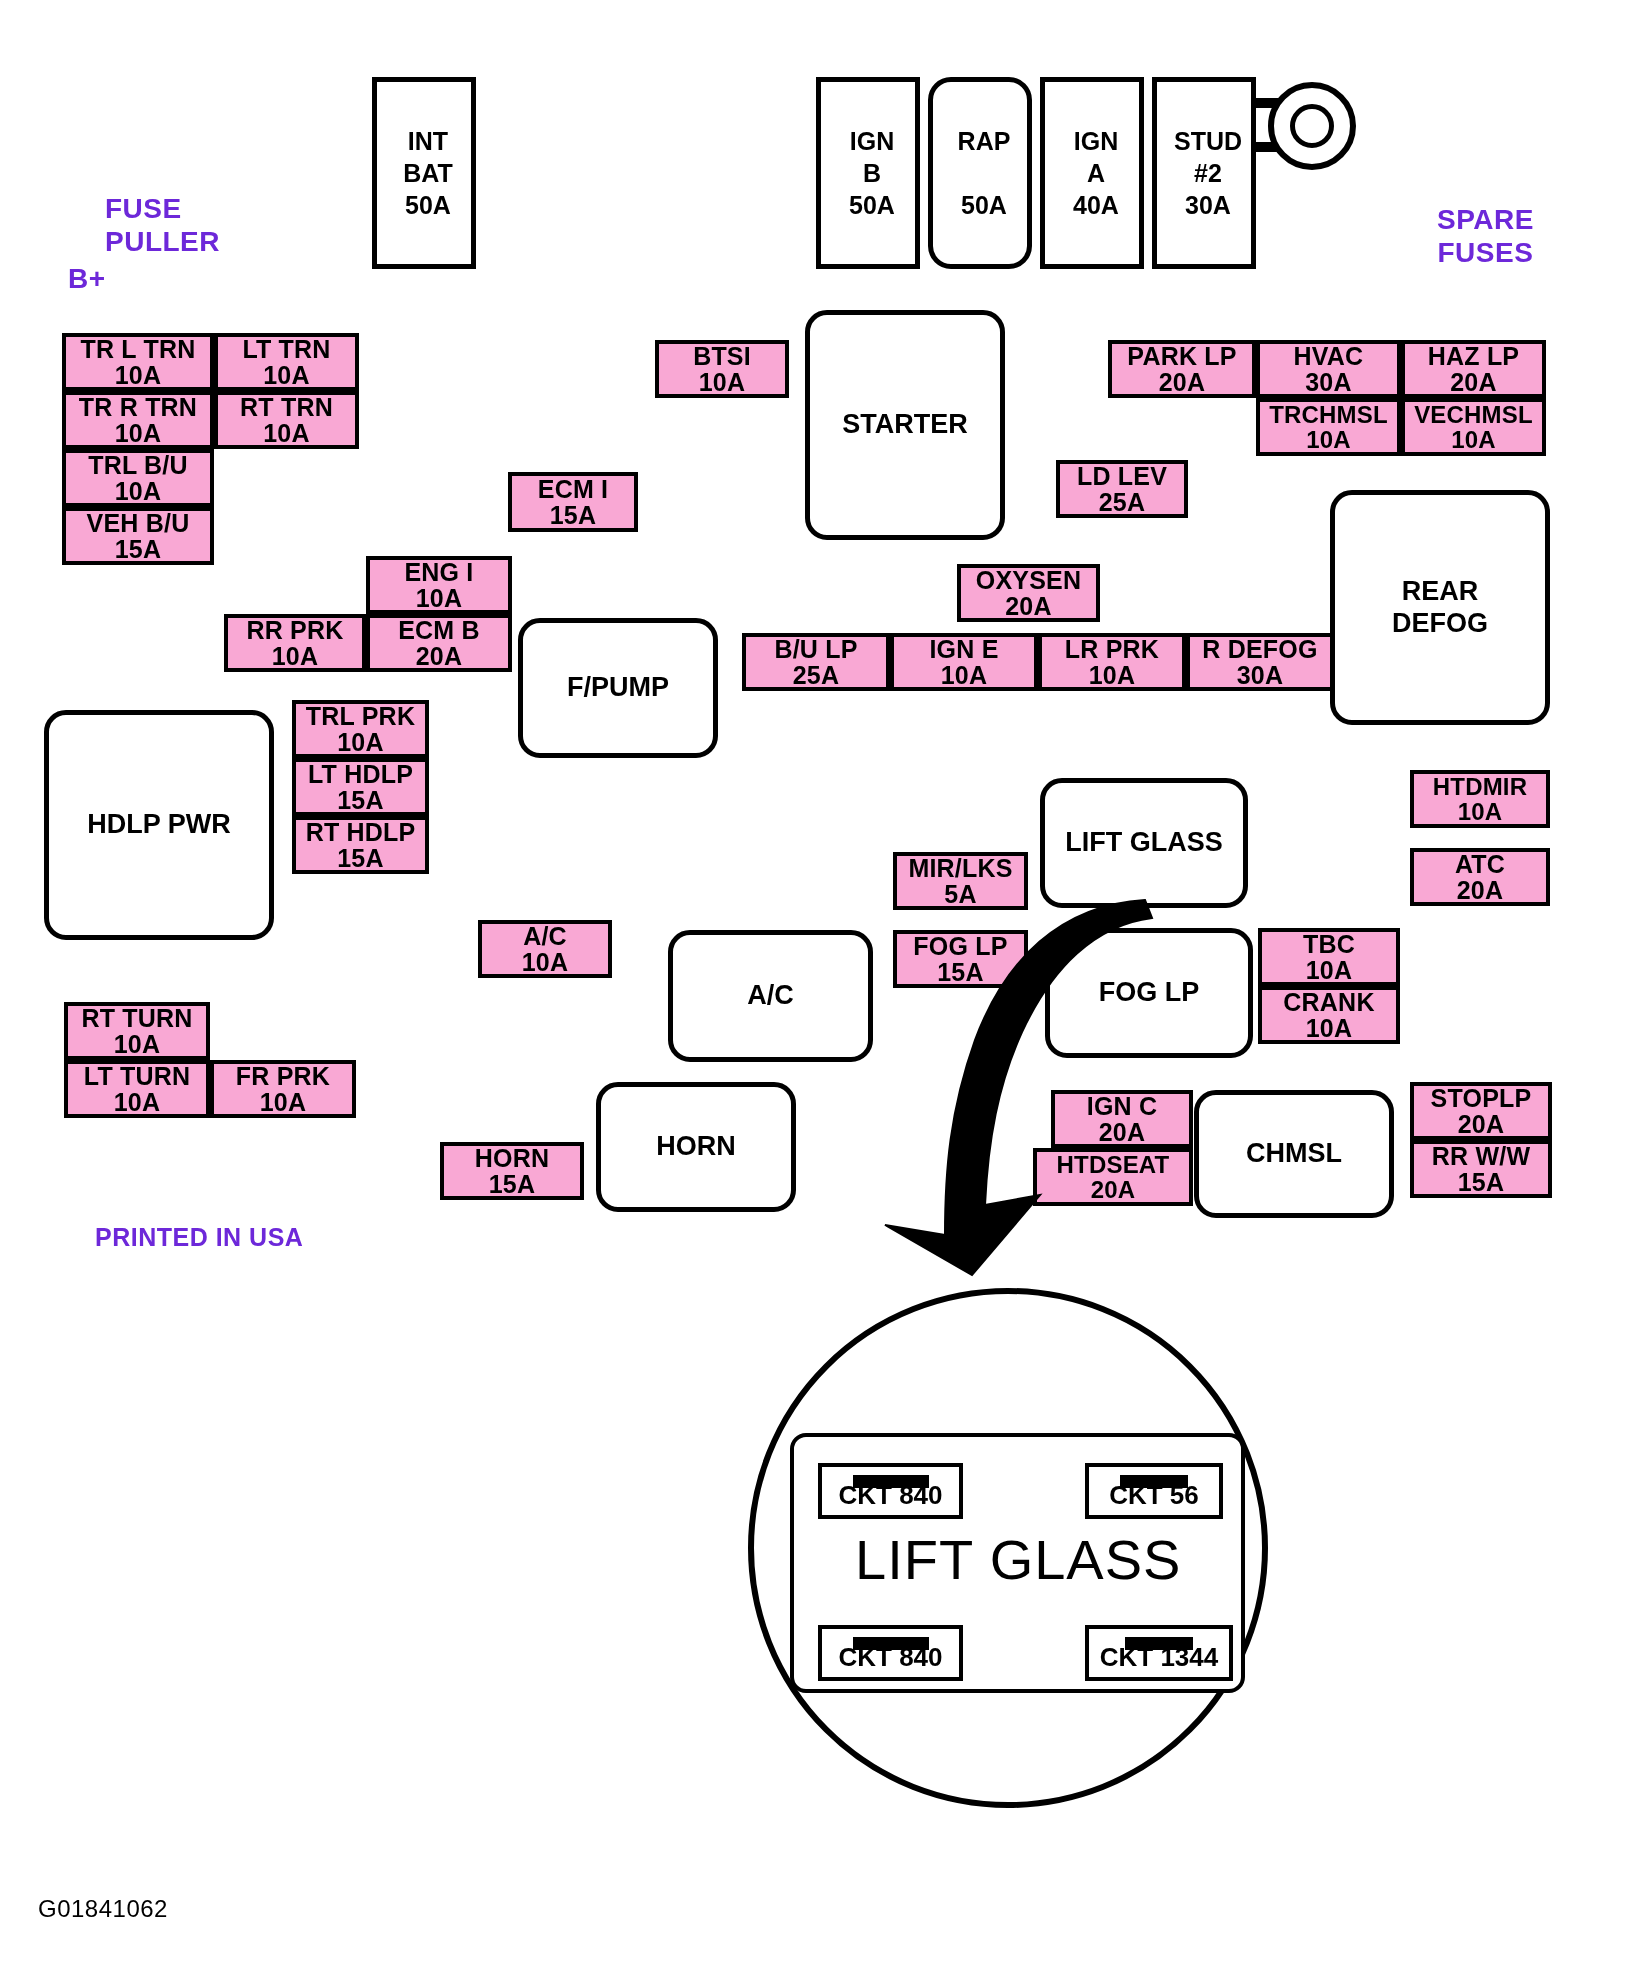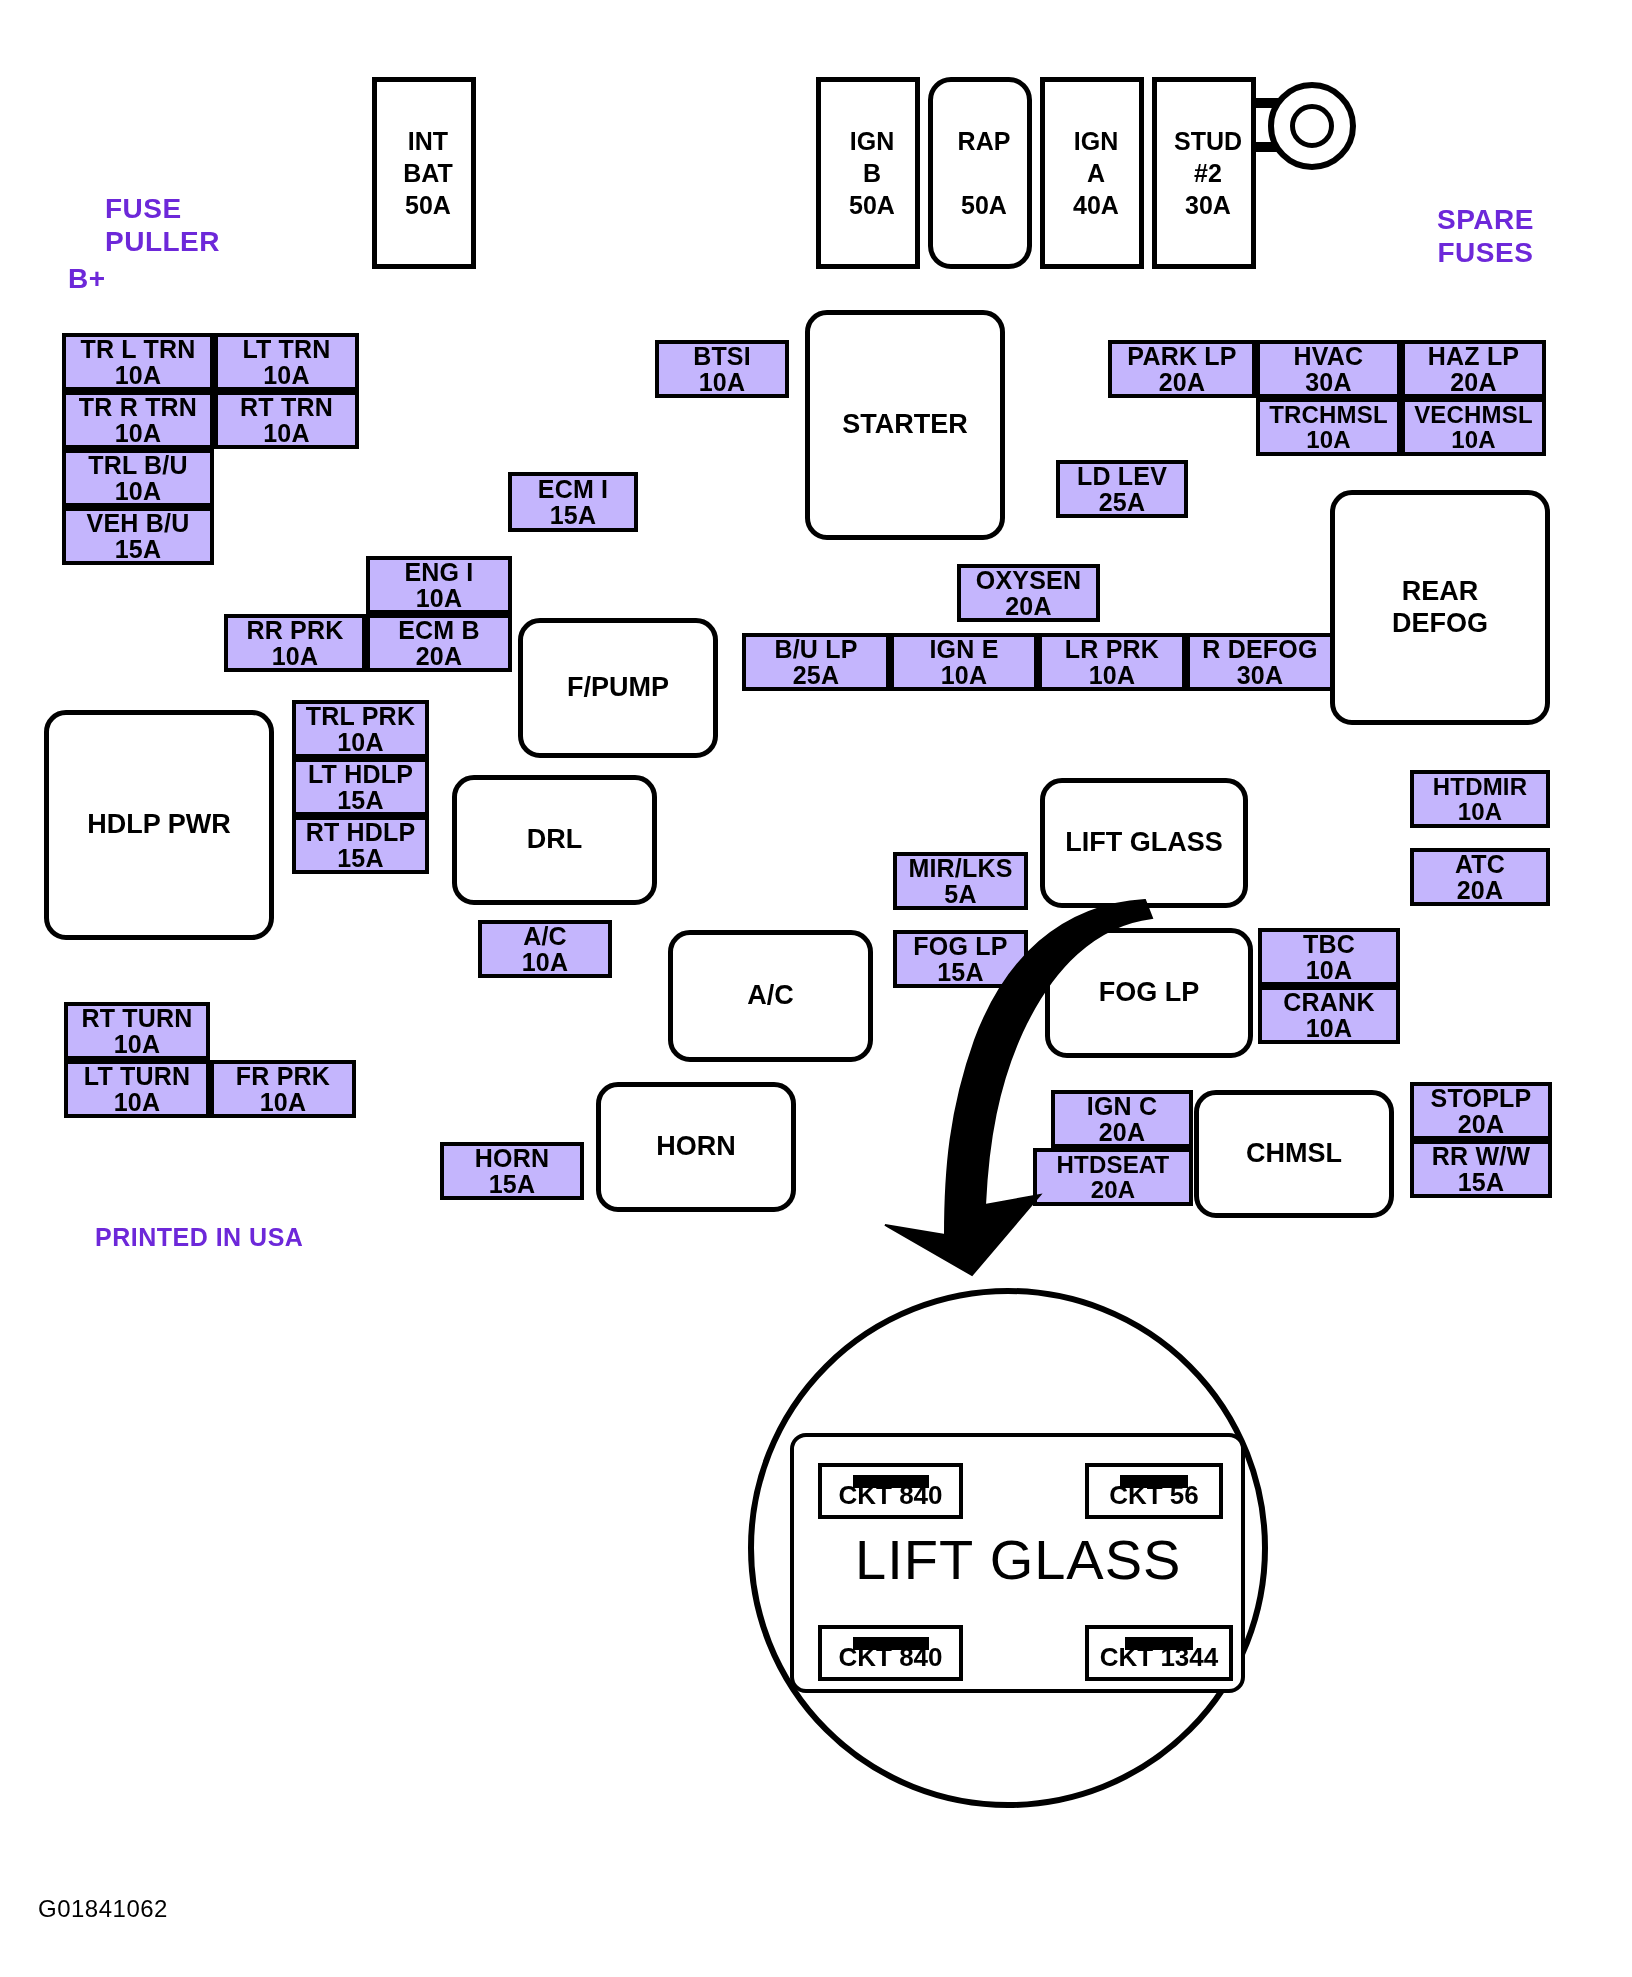--- a/index.html
+++ b/index.html
@@ -27,21 +27,21 @@
     line-height: 1.18;
     white-space: pre;
     color: #6d28d9;
   }
 
   
   .fuse {
     position: absolute;
     box-sizing: border-box;
     border: 4px solid #000;
-    background: #c4b5fd;
+    background: #f9a8d4;
     display: flex;
     flex-direction: column;
     align-items: center;
     justify-content: center;
     font-weight: bold;
     line-height: 1.05;
     text-align: center;
     white-space: nowrap;
     font-size: 25px;
     letter-spacing: 0.2px;
@@ -313,21 +313,20 @@
   </div>
   <div class="fuse" style="left:292px; top:758px; width:137px; height:58px;">
     <span class="nm">LT HDLP</span>
     <span class="amp">15A</span>
   </div>
   <div class="fuse" style="left:292px; top:816px; width:137px; height:58px;">
     <span class="nm">RT HDLP</span>
     <span class="amp">15A</span>
   </div>
 
-  <div class="relay" style="left:452px; top:775px; width:205px; height:130px;">DRL</div>
 
   <div class="fuse" style="left:478px; top:920px; width:134px; height:58px;">
     <span class="nm">A/C</span>
     <span class="amp">10A</span>
   </div>
 
   <div class="relay" style="left:1040px; top:778px; width:208px; height:130px;">LIFT GLASS</div>
 
   <div class="fuse" style="left:893px; top:852px; width:135px; height:58px;">
     <span class="nm">MIR/LKS</span>

